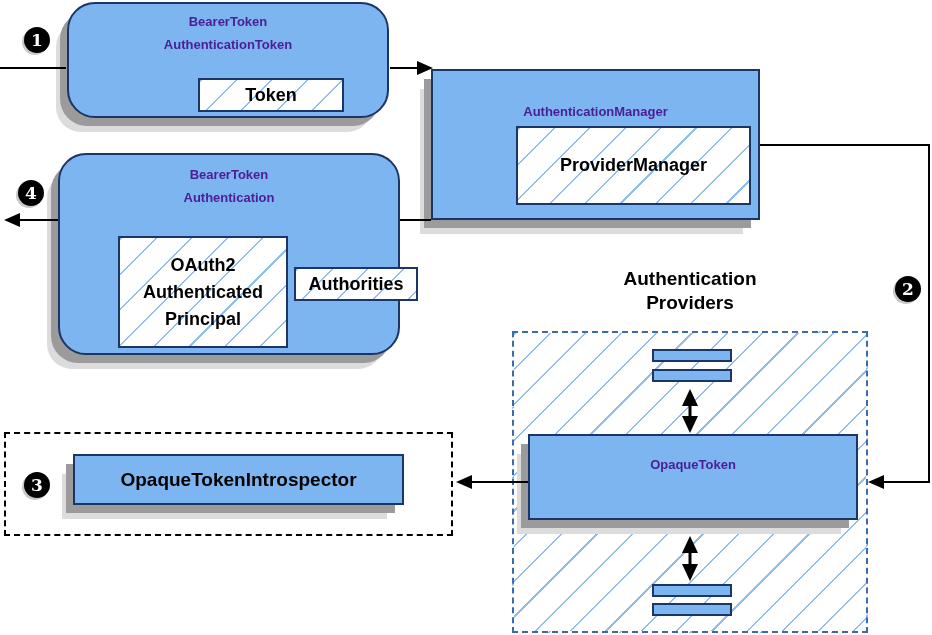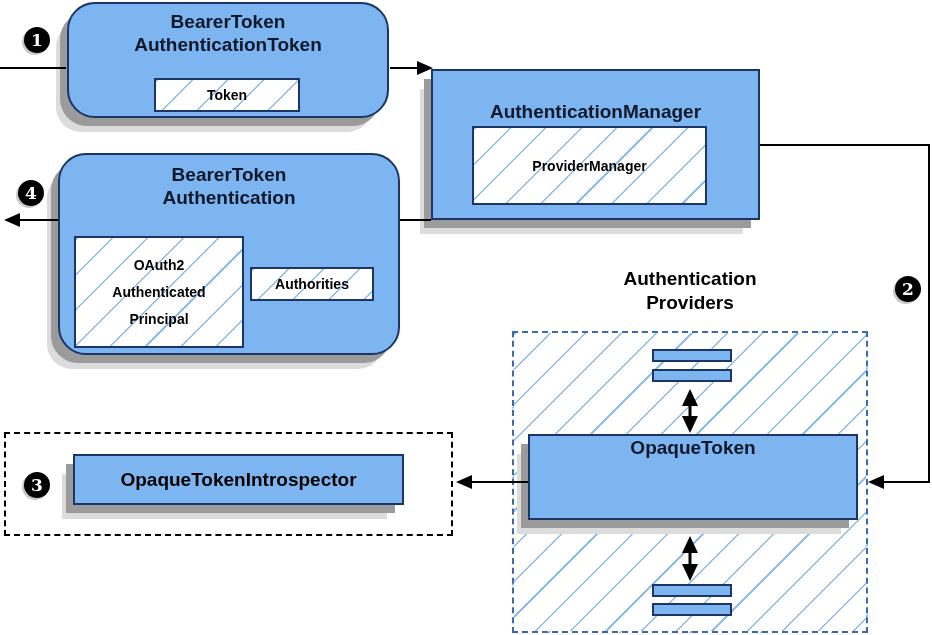--- a/index.html
+++ b/index.html
@@ -19,37 +19,37 @@
     background:#7cb5f0;
     border:2px solid #1b3567;
     box-sizing:border-box;
     z-index:2;
     box-shadow:-8px 9px 0 -1px #9b9b9b, -14px 17px 0 -3px #dcdcdc;
   }
   .rounded{border-radius:28px;}
   .node-title{
     text-align:center;
     font-weight:bold;
-    font-size:19px;
+    font-size:13px;
     line-height:23px;
-    color:#0f172a;
+    color:#4c1d95;
   }
   .node-title .line{display:block;}
 
   
   .inner{
     position:absolute;
     box-sizing:border-box;
     border:2px solid #1b3567;
     background-color:#fff;
     background-image:repeating-linear-gradient(135deg,
       rgba(138,186,238,.95) 0px, rgba(138,186,238,.95) 1.6px,
       transparent 1.6px, transparent 25px);
     display:flex;align-items:center;justify-content:center;
-    font-weight:bold;font-size:14px;color:#000;text-align:center;
+    font-weight:bold;font-size:18px;color:#000;text-align:center;margin-left:44px;
   }
   .inner .multiline{line-height:27px;}
 
   
   .providers-container{
     position:absolute;
     left:512px;top:331px;width:356px;height:302px;
     box-sizing:border-box;
     border:2px dashed #3a6bac;
     background-color:#fff;
@@ -103,21 +103,21 @@
   .n-bta-token{left:67px;top:2px;width:322px;height:116px;padding-top:6px;}
   .n-bta-token .inner{left:85px;top:74px;width:146px;height:34px;}
 
   .n-authmgr{left:431px;top:69px;width:329px;height:151px;padding-top:29px;}
   .n-authmgr .inner{left:39px;top:55px;width:235px;height:79px;}
 
   .n-bt-auth{left:58px;top:153px;width:342px;height:202px;padding-top:8px;}
   .n-bt-auth .inner-principal{left:14px;top:81px;width:170px;height:112px;}
   .n-bt-auth .inner-authorities{left:190px;top:112px;width:124px;height:34px;}
 
-  .n-provider{left:528px;top:434px;width:330px;height:86px;z-index:3;}
+  .n-provider{left:528px;top:434px;width:330px;height:86px;padding-top:17px;z-index:3;}
 
   .n-introspector{left:73px;top:454px;width:331px;height:51px;
     display:flex;align-items:center;justify-content:center;
     font-weight:bold;font-size:19px;color:#000;}
 </style>
 </head>
 <body>
 
 <div class="canvas">
 

